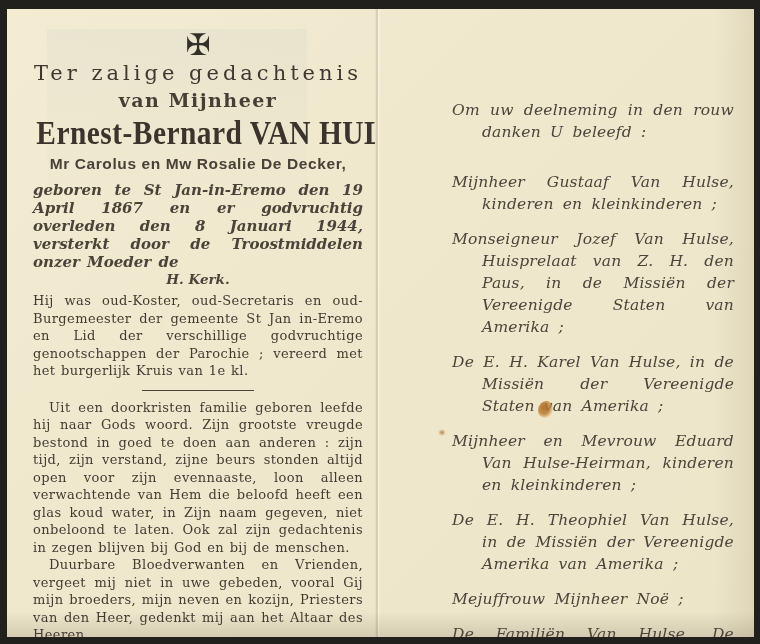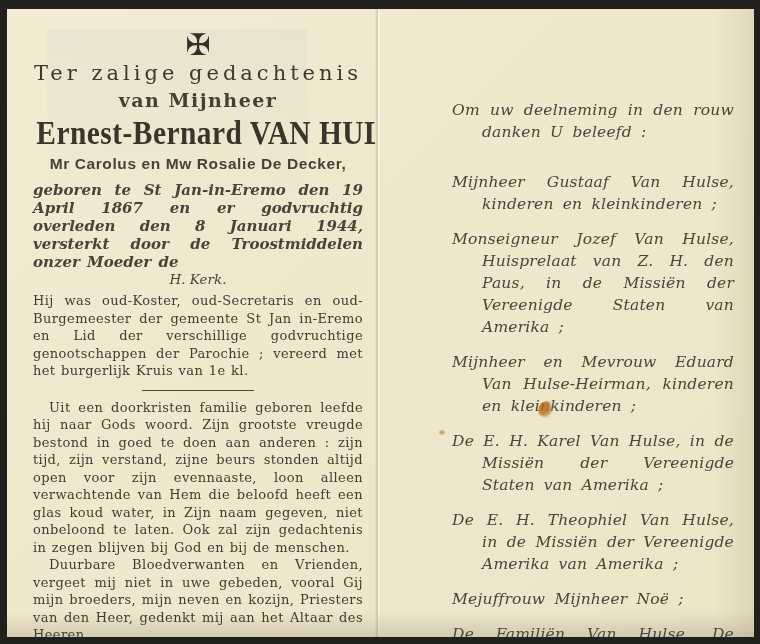--- a/index.html
+++ b/index.html
@@ -79,21 +79,21 @@
     text-align:center;font-size:15.5px;font-weight:bold;
     font-family:"Liberation Sans","DejaVu Sans",sans-serif;
     letter-spacing:0.6px;color:#494138;margin-top:5px;white-space:nowrap;
   }
   .vital{
     margin:8px 0 0 0;font-style:italic;font-weight:bold;
     font-size:15px;line-height:18px;text-align:justify;
     color:#4a4339;word-spacing:2px;
   }
   .vital-end{
-    text-align:center;font-style:italic;font-weight:normal;
+    text-align:center;font-style:italic;font-weight:bold;
     font-size:13.5px;line-height:17px;color:#4a4339;
   }
   .bio,.para{
     margin:0;font-size:13px;line-height:17.5px;text-align:justify;
     color:#423b32;letter-spacing:0.4px;word-spacing:1px;
   }
   .bio{margin-top:4px;}
   .indent{text-indent:16px;}
   .divider{
     border:none;border-top:1.5px solid #4c453b;
@@ -134,22 +134,22 @@
     <p class="para indent">Duurbare Bloedverwanten en Vrienden, vergeet mij niet in uwe gebeden, vooral Gij mijn broeders, mijn neven en kozijn, Priesters van den Heer, gedenkt mij aan het Altaar des Heeren.</p>
 
   </div>
 
   <div class="fold"></div>
 
   <div class="page page-right">
     <p class="ack ack-intro">Om uw deelneming in den rouw danken U beleefd :</p>
     <p class="ack">Mijnheer Gustaaf Van Hulse, kinderen en kleinkinderen ;</p>
     <p class="ack">Monseigneur Jozef Van Hulse, Huisprelaat van Z. H. den Paus, in de Missiën der Vereenigde Staten van Amerika ;</p>
+    <p class="ack">De E. H. Karel Van Hulse, in de Missiën der Vereenigde Staten van Amerika ;</p>
     <p class="ack">Mijnheer en Mevrouw Eduard Van Hulse-Heirman, kinderen en kleinkinderen ;</p>
-    <p class="ack">De E. H. Karel Van Hulse, in de Missiën der Vereenigde Staten van Amerika ;</p>
     <p class="ack">De E. H. Theophiel Van Hulse, in de Missiën der Vereenigde Amerika van Amerika ;</p>
     <p class="ack">Mejuffrouw Mijnheer Noë ;</p>
     <p class="ack">De Familiën Van Hulse, De Decker, Noë, Van de Voorde, Ryckaert.</p>
   </div>
 
   <div class="stain"></div>
   <div class="stain-small"></div>
   <div class="shade-bottom"></div>
 
 </div>

